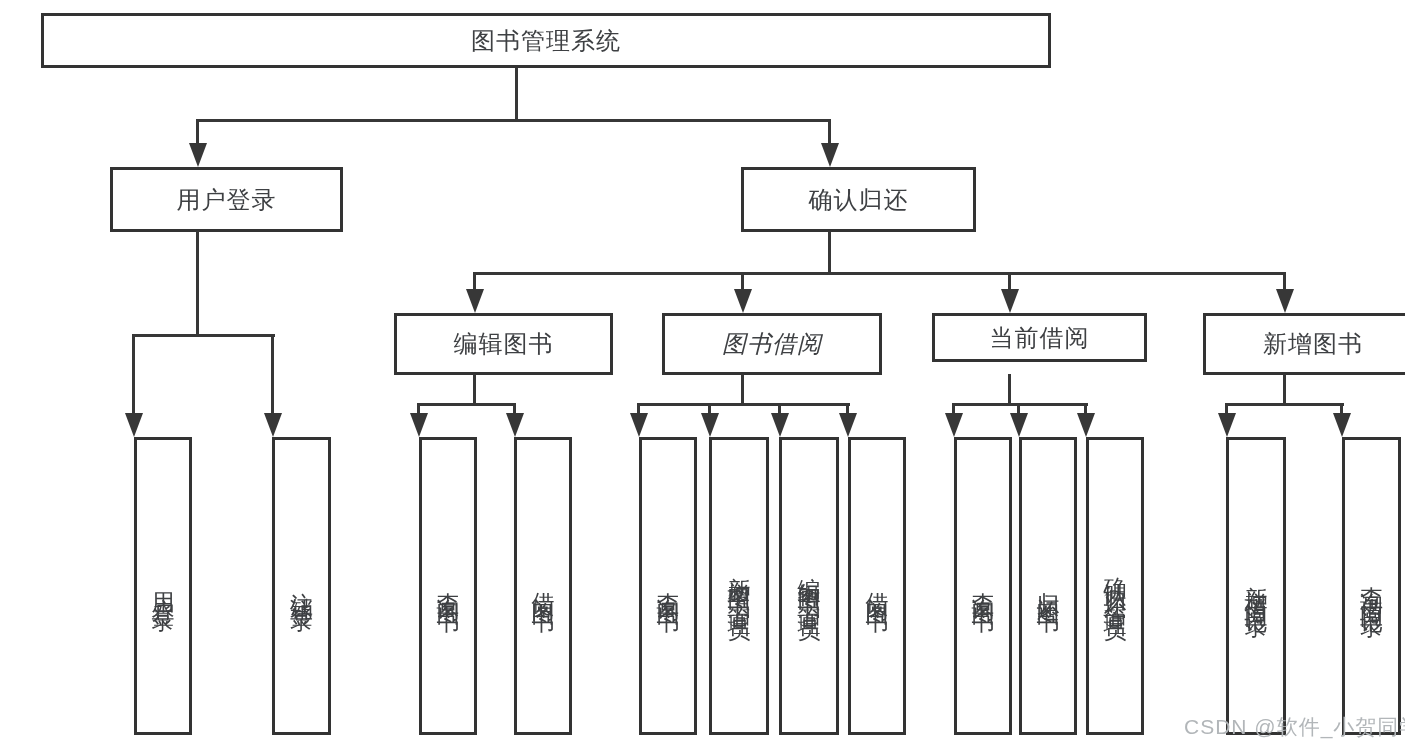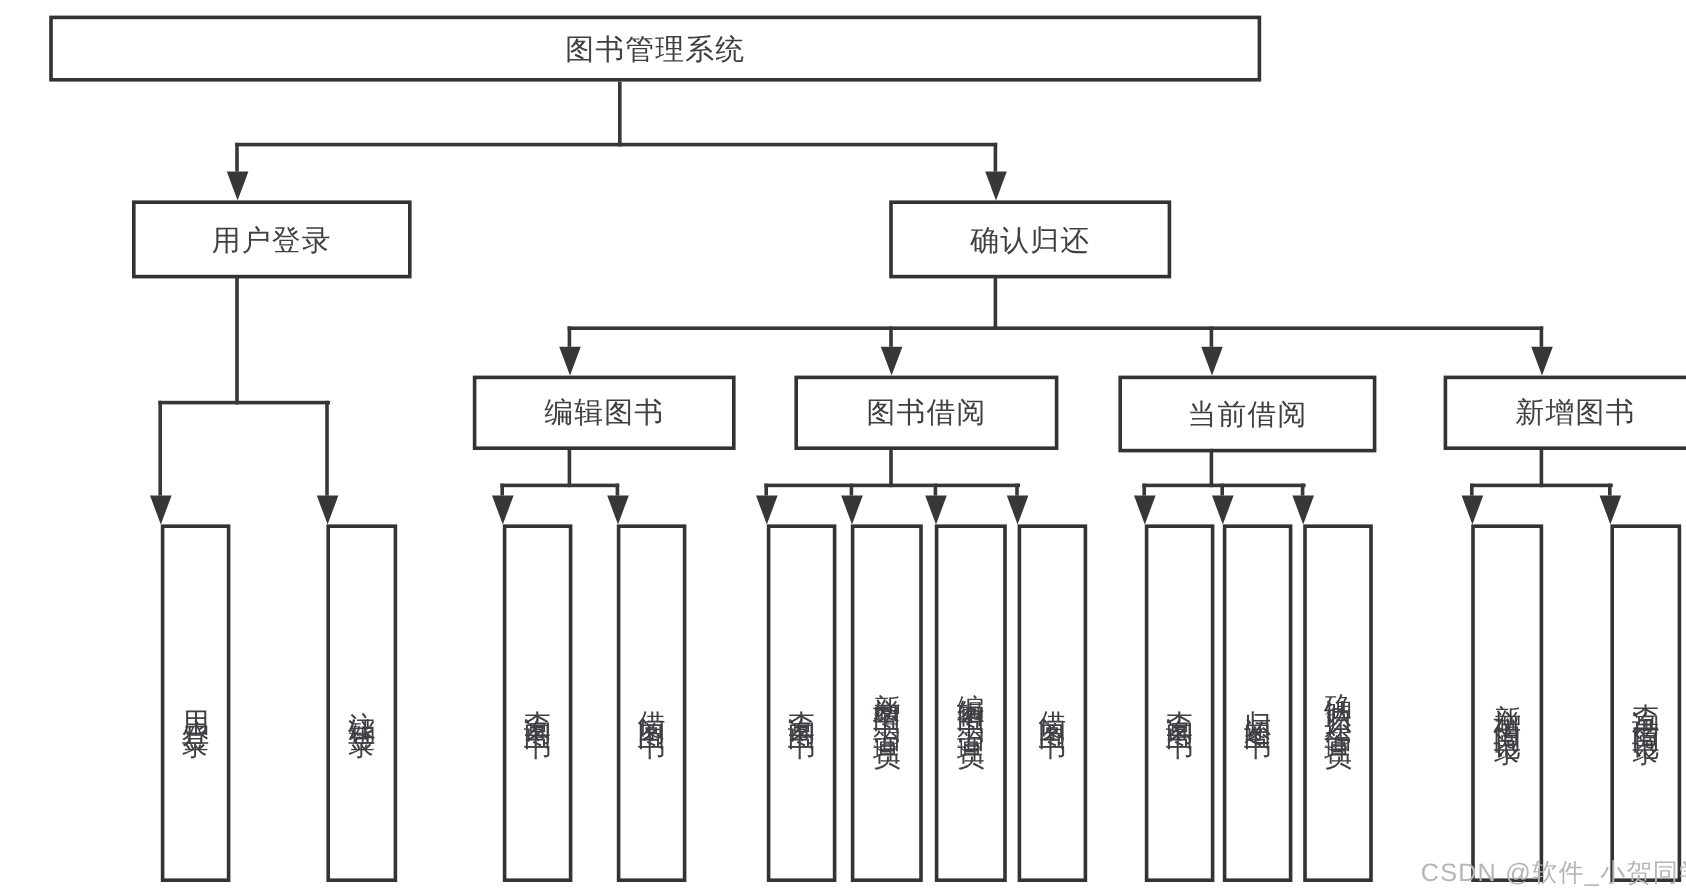--- a/index.html
+++ b/index.html
@@ -42,22 +42,22 @@
     width:0;height:0;
     border-left:9px solid transparent;
     border-right:9px solid transparent;
     border-top:24px solid #373737;
   }
   
   #b-root{left:12px;top:13px;width:1010px;height:55px;}
   #b-user-login{left:81px;top:167px;width:233px;height:65px;}
   #b-book-mgmt{left:712px;top:167px;width:235px;height:65px;}
   #b-new-book{left:365px;top:313px;width:219px;height:62px;}
-  #b-book-borrow{left:633px;top:313px;width:220px;height:62px;}
-  #b-current-borrow{left:903px;top:313px;width:215px;height:64px;}
+  #b-book-borrow{left:633px;top:313px;width:220px;height:62px;font-style:italic;}
+  #b-current-borrow{left:903px;top:313px;width:215px;height:49px;}
   #b-borrow-record{left:1174px;top:313px;width:220px;height:62px;}
   #b-login{left:105px;top:437px;width:58px;height:298px;}
   #b-logout{left:243px;top:437px;width:59px;height:298px;}
   #b-qb-a{left:390px;top:437px;width:58px;height:298px;}
   #b-bb-a{left:485px;top:437px;width:58px;height:298px;}
   #b-qb-b{left:610px;top:437px;width:58px;height:298px;}
   #b-add-book{left:680px;top:437px;width:60px;height:298px;}
   #b-edit-book{left:750px;top:437px;width:60px;height:298px;}
   #b-bb-b{left:819px;top:437px;width:58px;height:298px;}
   #b-qb-c{left:925px;top:437px;width:58px;height:298px;}

